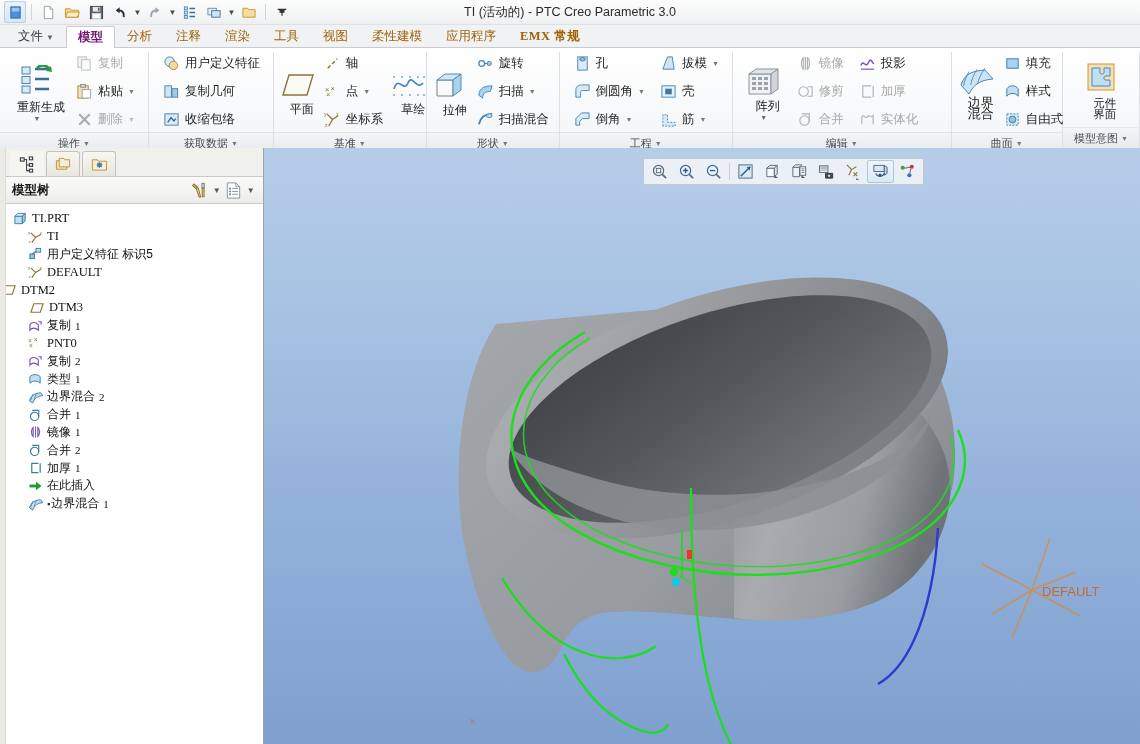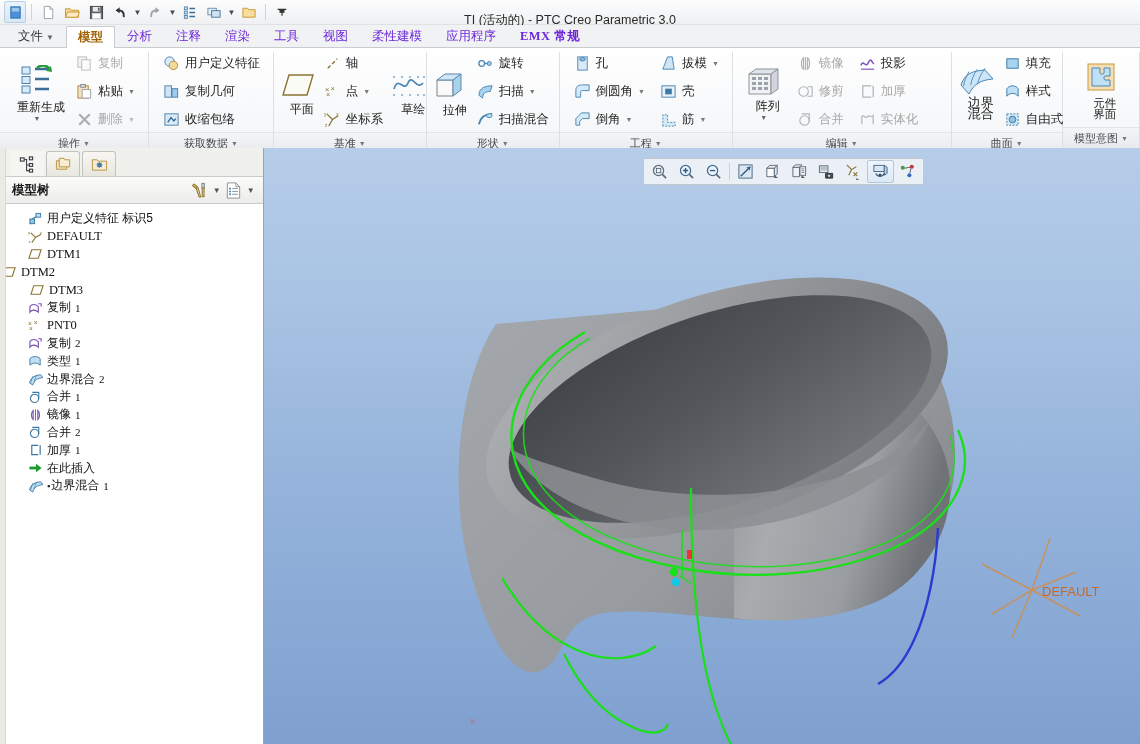--- a/index.html
+++ b/index.html
@@ -20,37 +20,37 @@
   }
   .qat{display:flex;align-items:center;gap:2px;padding-left:4px;height:24px;}
   .qat .q{
     width:20px;height:20px;display:flex;align-items:center;justify-content:center;
     border:1px solid transparent;border-radius:2px;
   }
   .qat .q.active{border-color:#b9cfe4;background:linear-gradient(#eaf3fb,#d7e8f7);}
   .qat .sep{width:1px;height:16px;background:#d2d4d7;margin:0 3px;}
   .qat .caret{width:9px;height:20px;display:flex;align-items:center;justify-content:center;color:#4a4a4a;font-size:8px;}
   .win-title{
-    position:absolute;left:0;right:0;top:8px;height:24px;line-height:24px;
+    position:absolute;left:0;right:0;top:0;height:24px;line-height:24px;
     text-align:center;font-size:12.5px;color:#2a2a2a;pointer-events:none;
   }
 
   
   .tabstrip{
     height:22px;background:#f1f2f4;border-bottom:1px solid #c9cbcf;
     display:flex;align-items:flex-end;padding-left:6px;position:relative;
   }
   .tab{
-    height:21px;line-height:21px;padding:0 11px;font-size:12.5px;color:#6d28d9;
+    height:21px;line-height:21px;padding:0 11px;font-size:12.5px;color:#a16207;
     border:1px solid transparent;border-bottom:none;cursor:default;white-space:nowrap;
   }
   .tab.file{color:#33383d;}
   .tab.file .dd{font-size:8px;color:#666;margin-left:3px;}
   .tab.sel{
-    background:#fff;border-color:#c9cbcf;font-weight:bold;color:#a16207;
+    background:#fff;border-color:#c9cbcf;font-weight:bold;color:#701a75;
     position:relative;top:1px;border-radius:2px 2px 0 0;
   }
   .tab.emx b{font-family:"Liberation Serif","DejaVu Serif",serif;letter-spacing:.5px;}
 
   
   .ribbon{
     height:100px;background:linear-gradient(#ffffff,#f3f5f7);
     border-bottom:1px solid #cfd2d6;display:flex;align-items:stretch;position:relative;
   }
   .rgroup{display:flex;flex-direction:column;position:relative;}
@@ -672,53 +672,66 @@
                 <circle cx="6.4" cy="11" r="1.1"></circle>
                 <circle cx="6.4" cy="14" r="1.1"></circle>
               </g>
               <path d="M8.6 8h6M8.6 11h6M8.6 14h6" stroke="#8b9097"></path>
             </svg>
         </span>
         <span class="hcar">▼</span>
       </div>
       <div class="tree">
 
-
-
-        <div class="trow" style="padding-left:26px">
-          <span class="ti">
-              <svg width="15" height="14" viewBox="0 0 16 15">
-                <path d="M2.5 13c1-6 5-8 9-8.5" fill="none" stroke="#3f7aa6" stroke-width="1.4"></path>
-                <rect x="8.5" y="1.5" width="5" height="4" fill="#bfe0f4" stroke="#3f7aa6"></rect>
-                <rect x="2" y="7.5" width="5" height="5" fill="#8fc3e5" stroke="#3f7aa6"></rect>
-              </svg>
-            </span>
-          <span class="tx cjk">用户定义特征 标识5</span>
+        <div class="trow" style="padding-left:11px">
+          <span class="ti">
+              <svg width="15" height="14" viewBox="0 0 16 15">
+                <path d="M2 4.5h8v8H2z" fill="#bfe0f4" stroke="#3f7aa6"></path>
+                <path d="M2 4.5l3-3h8l-3 3z" fill="#e4f2fb" stroke="#3f7aa6"></path>
+                <path d="M10 4.5l3-3v8l-3 3z" fill="#9ecbe8" stroke="#3f7aa6"></path>
+              </svg>
+            </span>
+          <span class="tx">TI.PRT</span>
         </div>
 
         <div class="trow" style="padding-left:26px">
           <span class="ti">
               <svg width="15" height="14" viewBox="0 0 16 15">
                 <path d="M8 8L3 3M8 8l6-3.5M8 8l-4 5.5" stroke="#8a7434" stroke-width="1.2"></path>
                 <text x="0" y="4" font-size="4.5" fill="#8a7434">y</text>
                 <text x="12.5" y="4" font-size="4.5" fill="#8a7434">x</text>
                 <text x="0.5" y="14" font-size="4.5" fill="#8a7434">z</text>
               </svg>
             </span>
+          <span class="tx">TI</span>
+        </div>
+
+        <div class="trow" style="padding-left:26px">
+          <span class="ti">
+              <svg width="15" height="14" viewBox="0 0 16 15">
+                <path d="M2.5 13c1-6 5-8 9-8.5" fill="none" stroke="#3f7aa6" stroke-width="1.4"></path>
+                <rect x="8.5" y="1.5" width="5" height="4" fill="#bfe0f4" stroke="#3f7aa6"></rect>
+                <rect x="2" y="7.5" width="5" height="5" fill="#8fc3e5" stroke="#3f7aa6"></rect>
+              </svg>
+            </span>
+          <span class="tx cjk">用户定义特征 标识5</span>
+        </div>
+
+        <div class="trow" style="padding-left:26px">
+          <span class="ti">
+              <svg width="15" height="14" viewBox="0 0 16 15">
+                <path d="M8 8L3 3M8 8l6-3.5M8 8l-4 5.5" stroke="#8a7434" stroke-width="1.2"></path>
+                <text x="0" y="4" font-size="4.5" fill="#8a7434">y</text>
+                <text x="12.5" y="4" font-size="4.5" fill="#8a7434">x</text>
+                <text x="0.5" y="14" font-size="4.5" fill="#8a7434">z</text>
+              </svg>
+            </span>
           <span class="tx">DEFAULT</span>
         </div>
 
-        <div class="trow" style="padding-left:26px">
-          <span class="ti">
-              <svg width="15" height="14" viewBox="0 0 16 15">
-                <path d="M4 3h10l-3 9H1z" fill="none" stroke="#8a7434" stroke-width="1.2"></path>
-              </svg>
-            </span>
-          <span class="tx">DTM1</span>
-        </div>
         <div class="trow" style="">
           <span class="ti">
               <svg width="15" height="14" viewBox="0 0 16 15">
                 <path d="M4 3h10l-3 9H1z" fill="none" stroke="#8a7434" stroke-width="1.2"></path>
               </svg>
             </span>
           <span class="tx">DTM2</span>
         </div>
         <div class="trow" style="padding-left:28px">
           <span class="ti">

